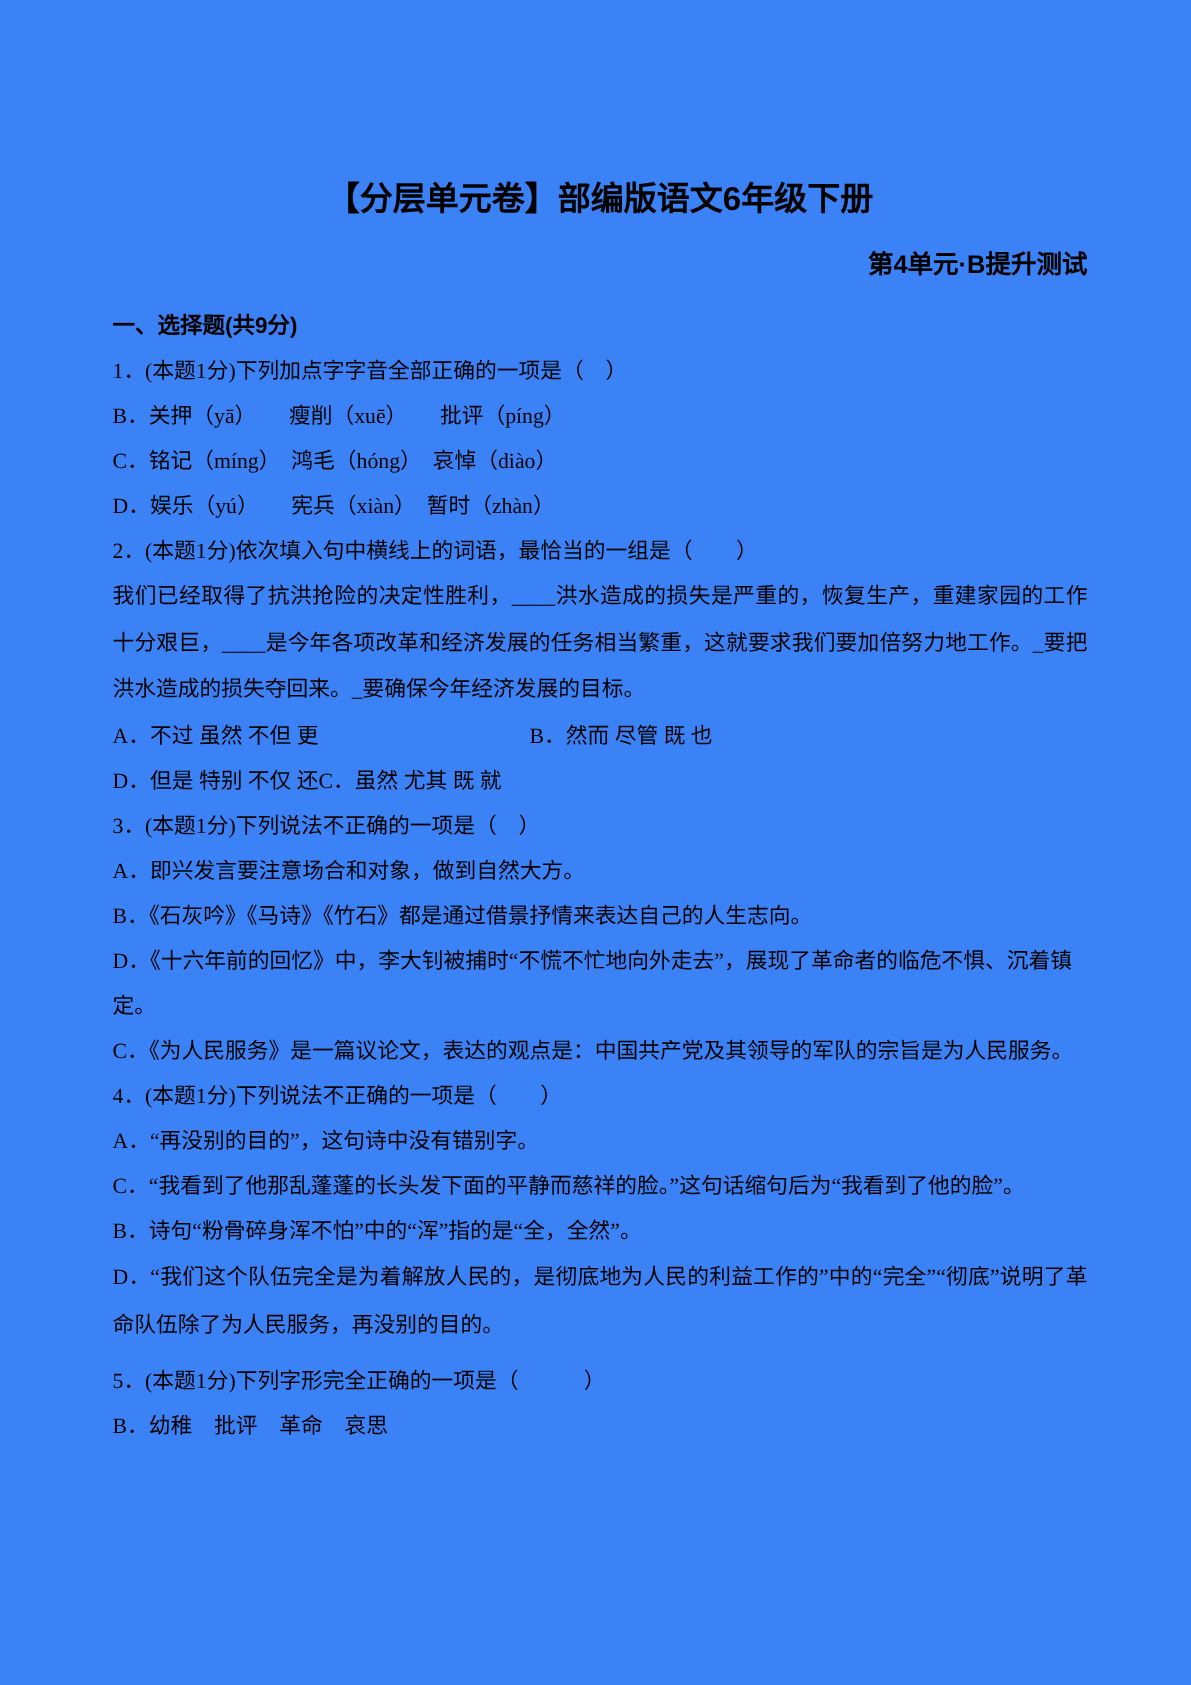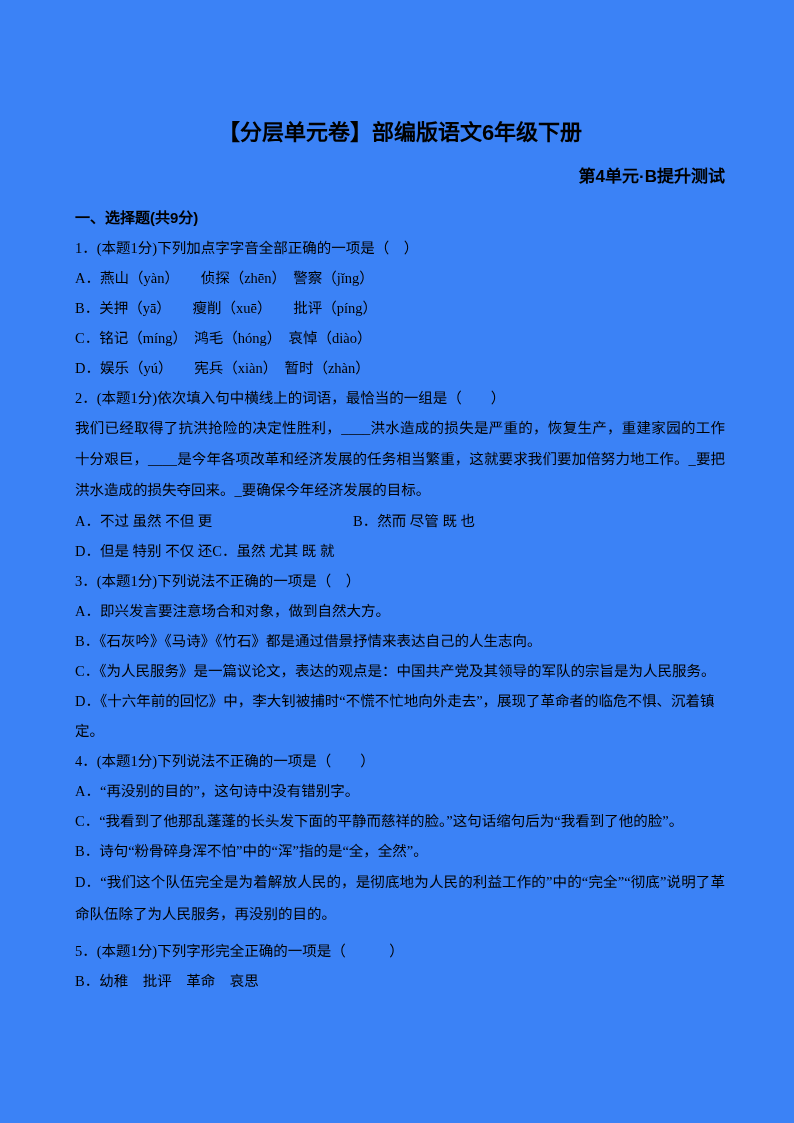--- a/index.html
+++ b/index.html
@@ -80,21 +80,20 @@
 
 <div class="page">
   <div class="content">
 
     <h1 class="doc-title">【分层单元卷】部编版语文6年级下册</h1>
     <h2 class="doc-subtitle">第4单元·B提升测试</h2>
     <p class="section-heading">一、选择题(共9分)</p>
 
     <div class="question">
       <p class="line">1．(本题1分)下列加点字字音全部正确的一项是（　）</p>
-      <p class="line">A．燕山（yàn）　　侦探（zhēn）　警察（jǐng）</p>
       <p class="line">B．关押（yā）　　瘦削（xuē）　　批评（píng）</p>
       <p class="line">C．铭记（míng）　鸿毛（hóng）　哀悼（diào）</p>
       <p class="line">D．娱乐（yú）　　宪兵（xiàn）　暂时（zhàn）</p>
     </div>
 
     <div class="question">
       <p class="line">2．(本题1分)依次填入句中横线上的词语，最恰当的一组是（　　）</p>
       <p class="para">我们已经取得了抗洪抢险的决定性胜利，____洪水造成的损失是严重的，恢复生产，重建家园的工作十分艰巨，____是今年各项改革和经济发展的任务相当繁重，这就要求我们要加倍努力地工作。_要把洪水造成的损失夺回来。_要确保今年经济发展的目标。</p>
       <div class="opt-row">
         <p class="line cell-left">A．不过 虽然 不但 更</p>
@@ -103,22 +102,22 @@
       <div class="opt-row">
         <p class="line">D．但是 特别 不仅 还</p>
         <p class="line cell-left">C．虽然 尤其 既 就</p>
       </div>
     </div>
 
     <div class="question">
       <p class="line">3．(本题1分)下列说法不正确的一项是（　）</p>
       <p class="line">A．即兴发言要注意场合和对象，做到自然大方。</p>
       <p class="line">B．《石灰吟》《马诗》《竹石》都是通过借景抒情来表达自己的人生志向。</p>
+      <p class="line">D．《十六年前的回忆》中，李大钊被捕时“不慌不忙地向外走去”，展现了革命者的临危不惧、沉着镇定。</p>
       <p class="line">C．《为人民服务》是一篇议论文，表达的观点是：中国共产党及其领导的军队的宗旨是为人民服务。</p>
-      <p class="line">D．《十六年前的回忆》中，李大钊被捕时“不慌不忙地向外走去”，展现了革命者的临危不惧、沉着镇定。</p>
     </div>
 
     <div class="question">
       <p class="line">4．(本题1分)下列说法不正确的一项是（　　）</p>
       <p class="line">A．“再没别的目的”，这句诗中没有错别字。</p>
       <p class="line">C．“我看到了他那乱蓬蓬的长头发下面的平静而慈祥的脸。”这句话缩句后为“我看到了他的脸”。</p>
       <p class="line">B．诗句“粉骨碎身浑不怕”中的“浑”指的是“全，全然”。</p>
       <p class="line two-line">D．“我们这个队伍完全是为着解放人民的，是彻底地为人民的利益工作的”中的“完全”“彻底”说明了革命队伍除了为人民服务，再没别的目的。</p>
     </div>
 

